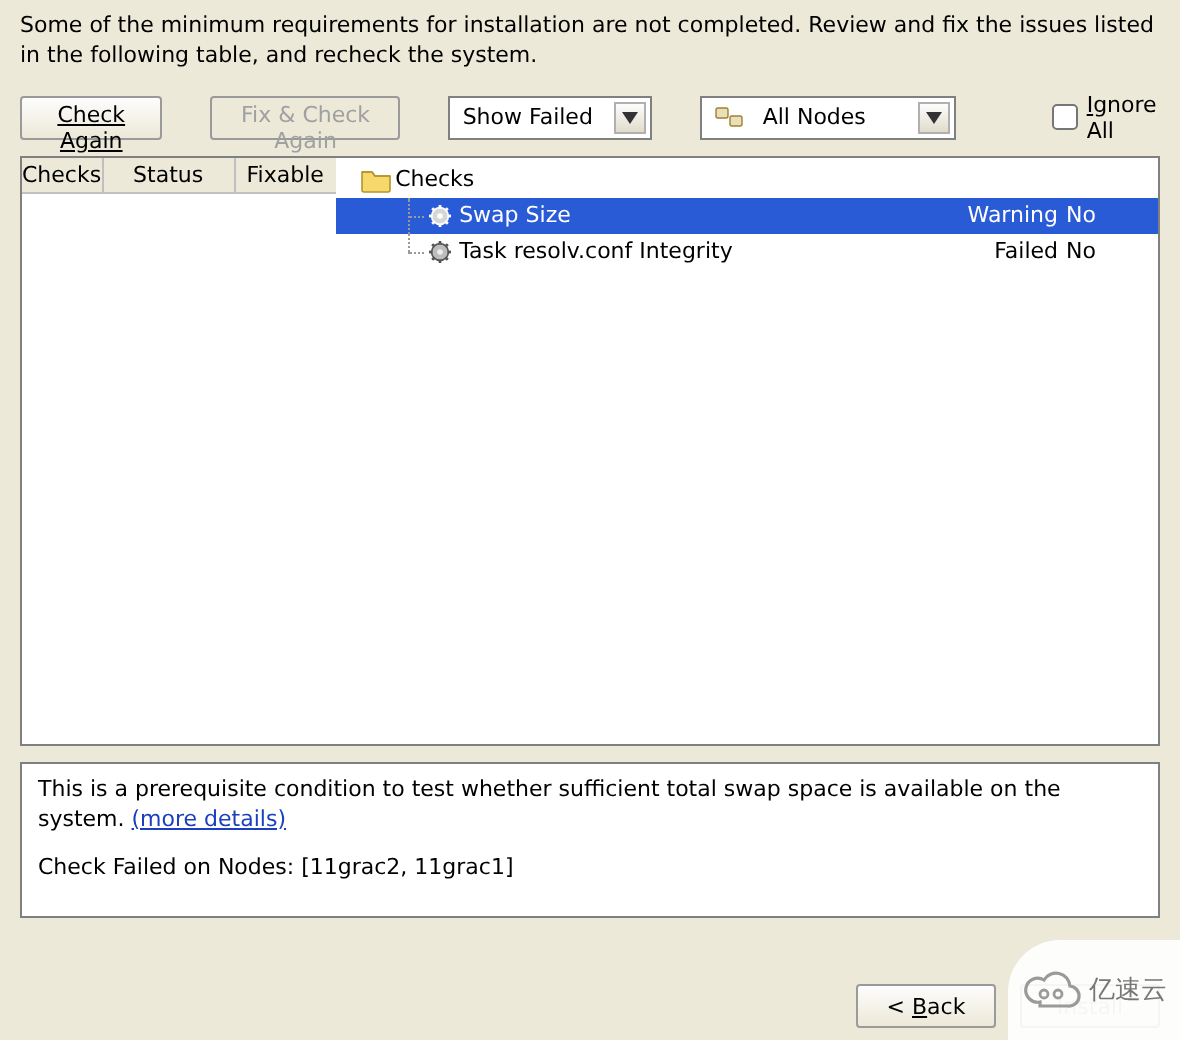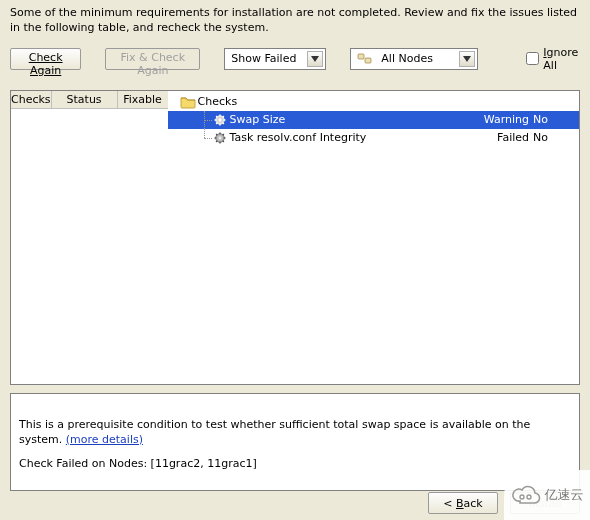--- a/index.html
+++ b/index.html
@@ -8,21 +8,21 @@
     width:590px; height:520px;
     background:#ece9d8;
     font-family: Tahoma, "DejaVu Sans", sans-serif;
     font-size:11px;
     color:#000;
     overflow:hidden;
     position:relative;
   }
   .wrap { padding:6px 10px 0 10px; }
   .msg { line-height:1.35; margin-bottom:10px; }
-  .toolbar { display:flex; align-items:center; gap:24px; margin-bottom:18px; }
+  .toolbar { display:flex; align-items:center; gap:24px; margin-bottom:6px; }
   .btn {
     background:linear-gradient(#fdfdfd,#ece9d8);
     border:1px solid #9a9a9a;
     border-radius:2px;
     padding:2px 8px;
     font:inherit;
     height:22px;
     cursor:pointer;
   }
   .btn.mn { text-decoration:underline; text-underline-offset:1px; }
@@ -87,22 +87,22 @@
     border-top:1px dotted #999;
   }
   .treeline.cont::before { bottom:0; }
   .ico { width:16px; height:14px; flex-shrink:0; margin-right:2px; display:inline-flex; }
   .ico svg { width:16px; height:14px; }
 
   .detail {
     margin-top:8px;
     border:1px solid #808080;
     background:#fff;
-    height:98px;
-    padding:24px 8px;
+    height:78px;
+    padding:6px 8px;
     font-size:11px;
     line-height:1.35;
   }
   .link { color:#1a3fbf; text-decoration:underline; cursor:pointer; }
 
   .nav {
     position:absolute; right:10px; bottom:6px;
     display:flex; gap:12px; align-items:flex-start;
   }
   .nav .btn { min-width:70px; }

